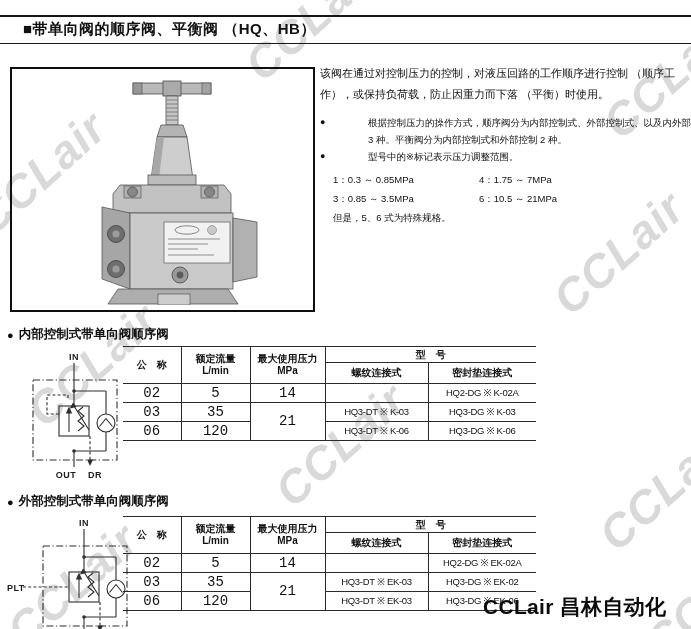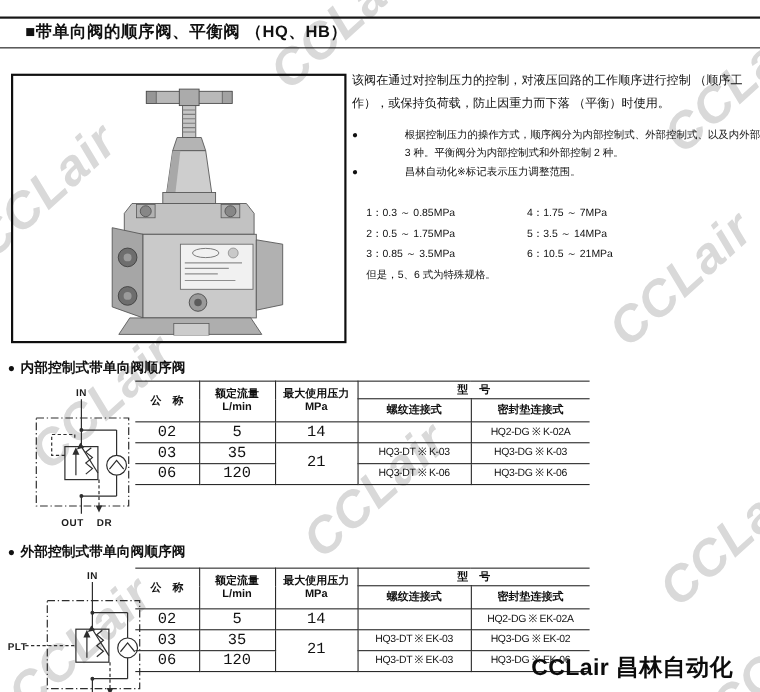--- a/index.html
+++ b/index.html
@@ -18,21 +18,21 @@
   .page-title{top:20px;left:23px;font-size:15px;font-weight:bold;letter-spacing:.5px;white-space:nowrap;}
   
   .photo-frame{left:10px;top:67px;width:301px;height:241px;border:2px solid #0f0f0f;background:transparent;}
   
   .intro{left:320px;top:63px;width:369px;}
   .intro .para div{font-size:11px;line-height:21px;white-space:nowrap;}
   .bullets{margin-top:9px;}
   .bullet{display:flex;font-size:9.5px;line-height:17px;}
   .bullet .mark{width:13px;flex:none;font-size:9px;}
   .bullet .btxt div{white-space:nowrap;margin-left:35px;}
-  .plist{margin-top:19px;margin-left:13px;font-size:9.5px;line-height:19px;}
+  .plist{margin-top:5px;margin-left:13px;font-size:9.5px;line-height:19px;}
   .plist .row{display:flex;white-space:nowrap;}
   .plist .l{width:146px;flex:none;}
   .note{margin-left:13px;font-size:9.5px;line-height:19px;white-space:nowrap;}
   
   .section-title{display:flex;align-items:center;font-size:12.5px;font-weight:bold;white-space:nowrap;}
   .section-title .mark{font-size:11px;margin-right:5px;}
   .st1{left:7px;top:326px;}
   .st2{left:7px;top:493px;}
   
   table.spec{border-collapse:collapse;table-layout:fixed;font-size:10px;
@@ -132,32 +132,28 @@
       <div class="bullet">
         <span class="mark">●</span>
         <span class="btxt">
           <div>根据控制压力的操作方式，顺序阀分为内部控制式、外部控制式、以及内外部控制式</div>
           <div>3 种。平衡阀分为内部控制式和外部控制 2 种。</div>
         </span>
       </div>
       <div class="bullet">
         <span class="mark">●</span>
         <span class="btxt">
-          <div>昌林自动化※标记表示压力调整范围。</div>
+          <div>型号中的※标记表示压力调整范围。</div>
         </span>
       </div>
     </div>
     <div class="plist">
       <div class="row">
         <span class="l">1：0.3 ～ 0.85MPa</span>
         <span>4：1.75 ～ 7MPa</span>
-      </div>
-      <div class="row">
-        <span class="l">2：0.5 ～ 1.75MPa</span>
-        <span>5：3.5 ～ 14MPa</span>
       </div>
       <div class="row">
         <span class="l">3：0.85 ～ 3.5MPa</span>
         <span>6：10.5 ～ 21MPa</span>
       </div>
     </div>
     <div class="note">但是，5、6 式为特殊规格。</div>
   </div>
 
   <div class="abs layer section-title st1">

